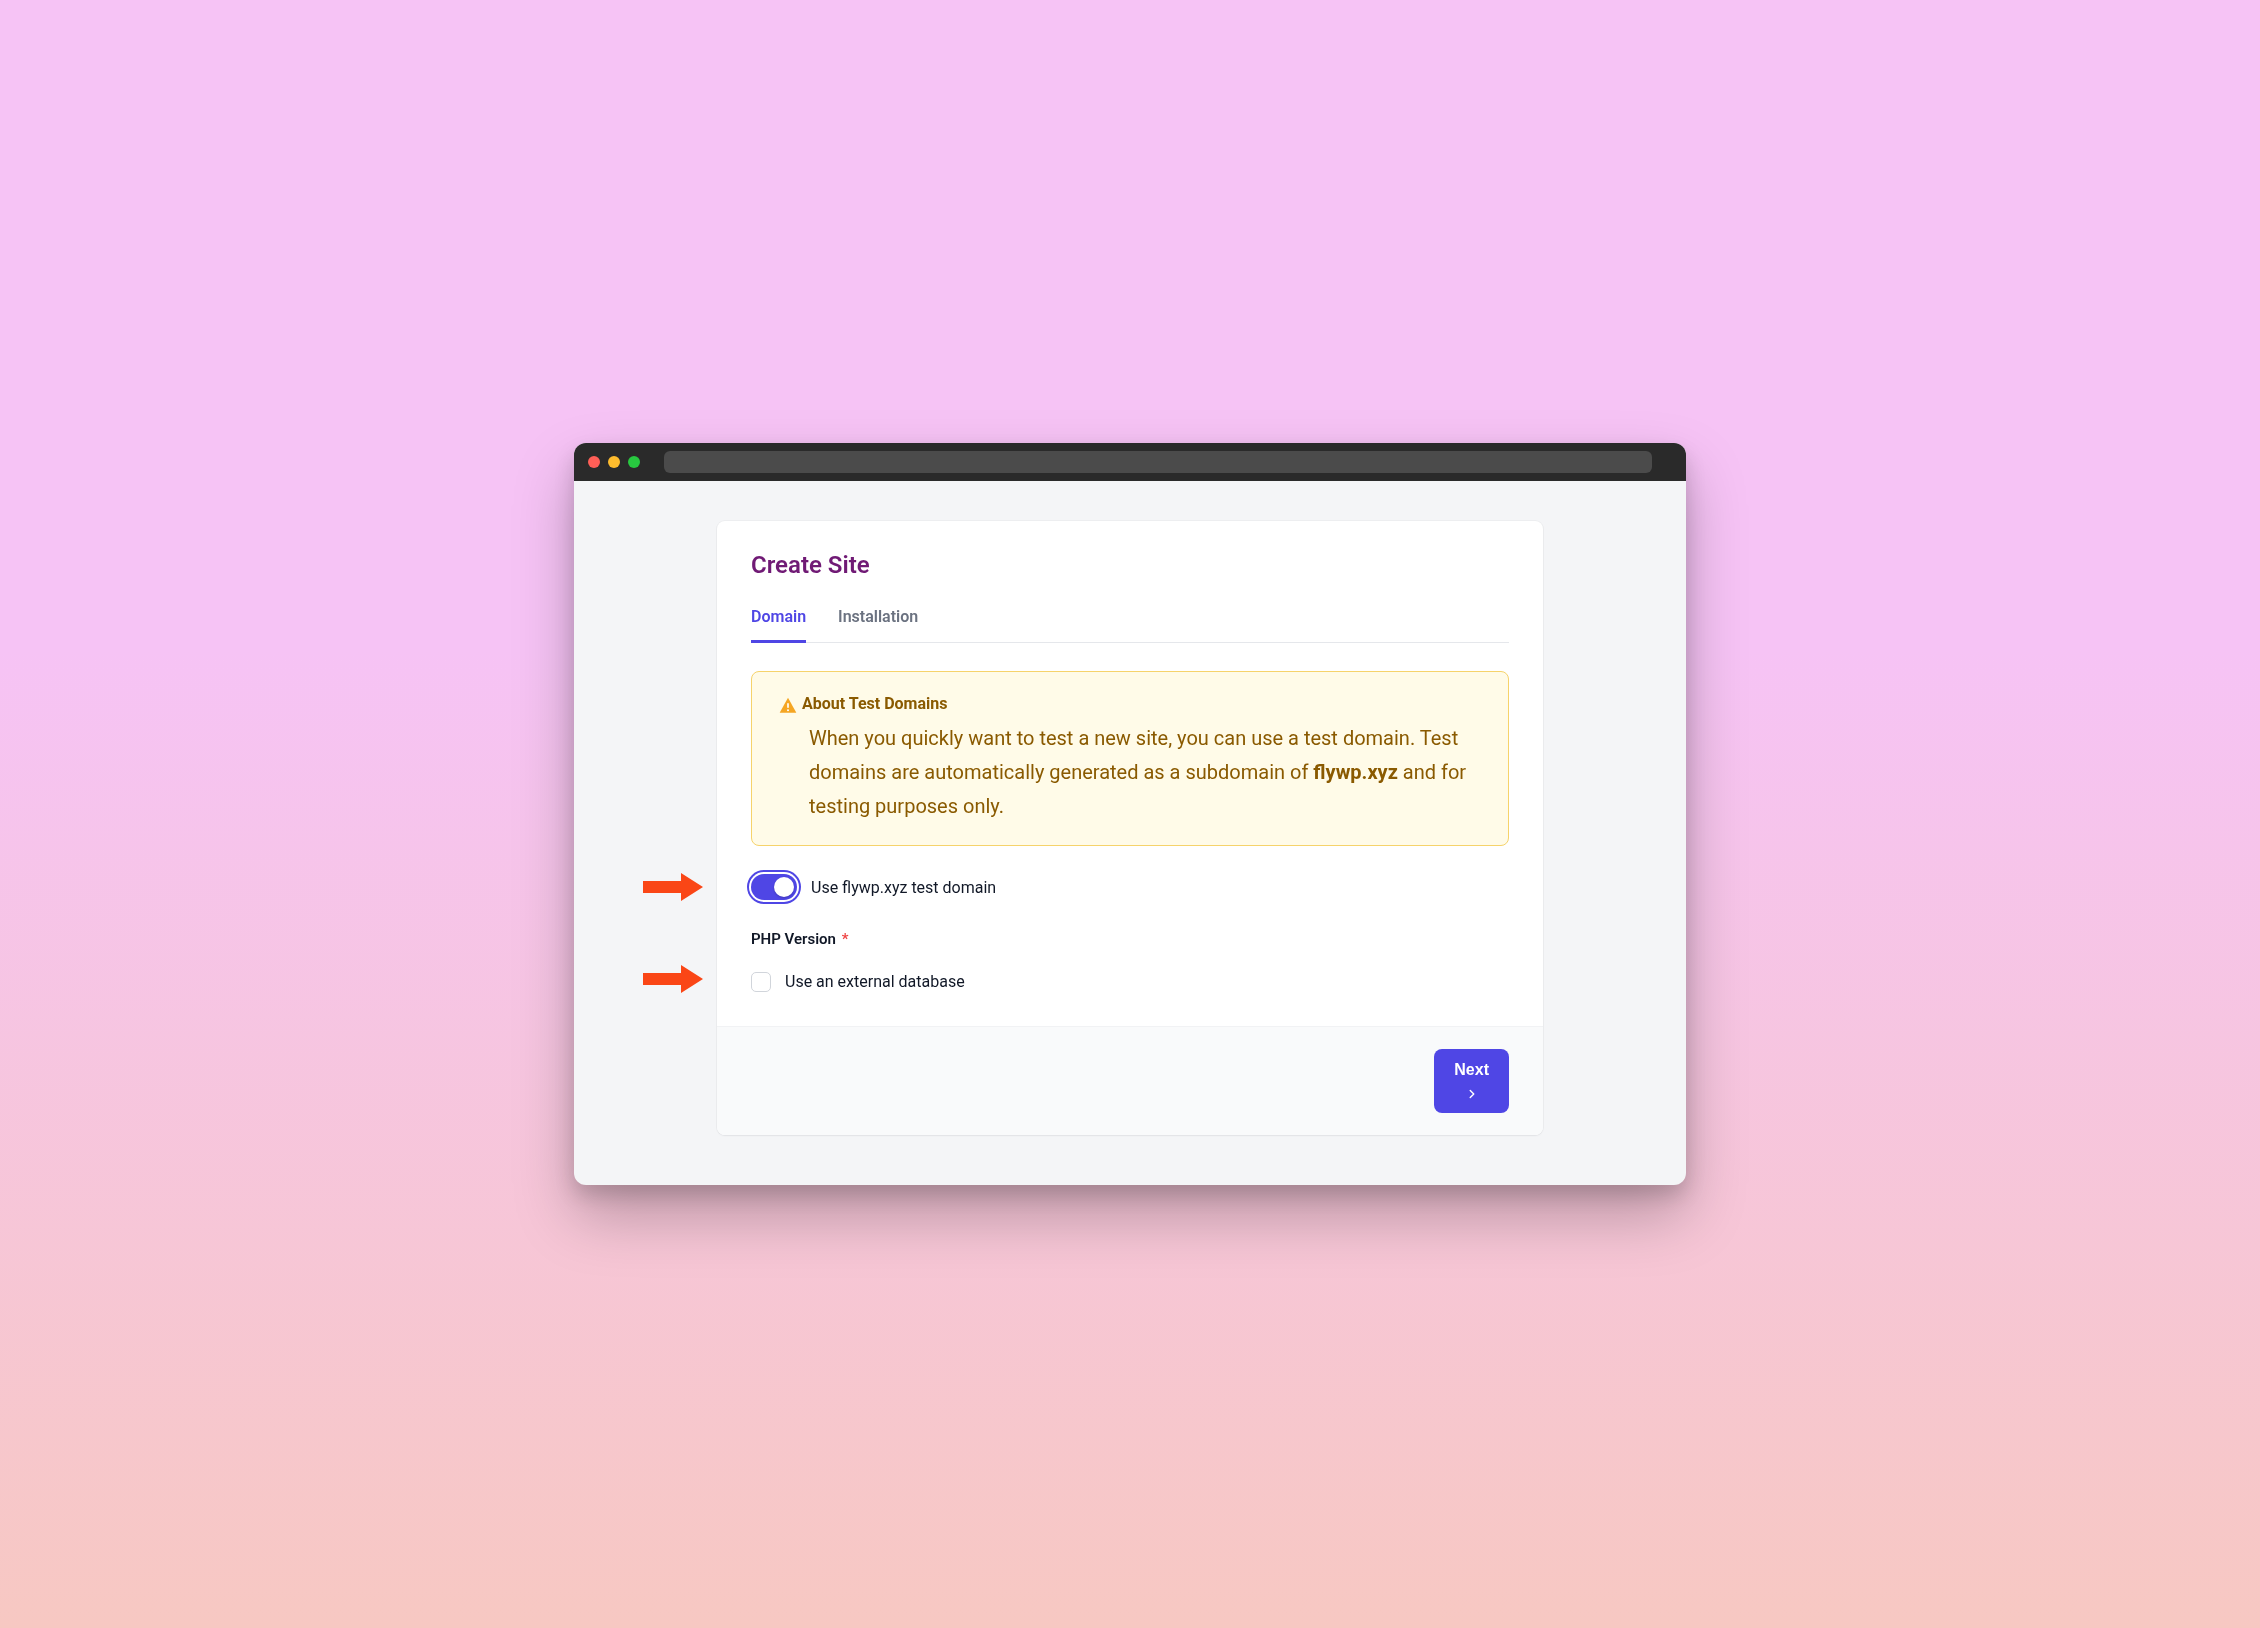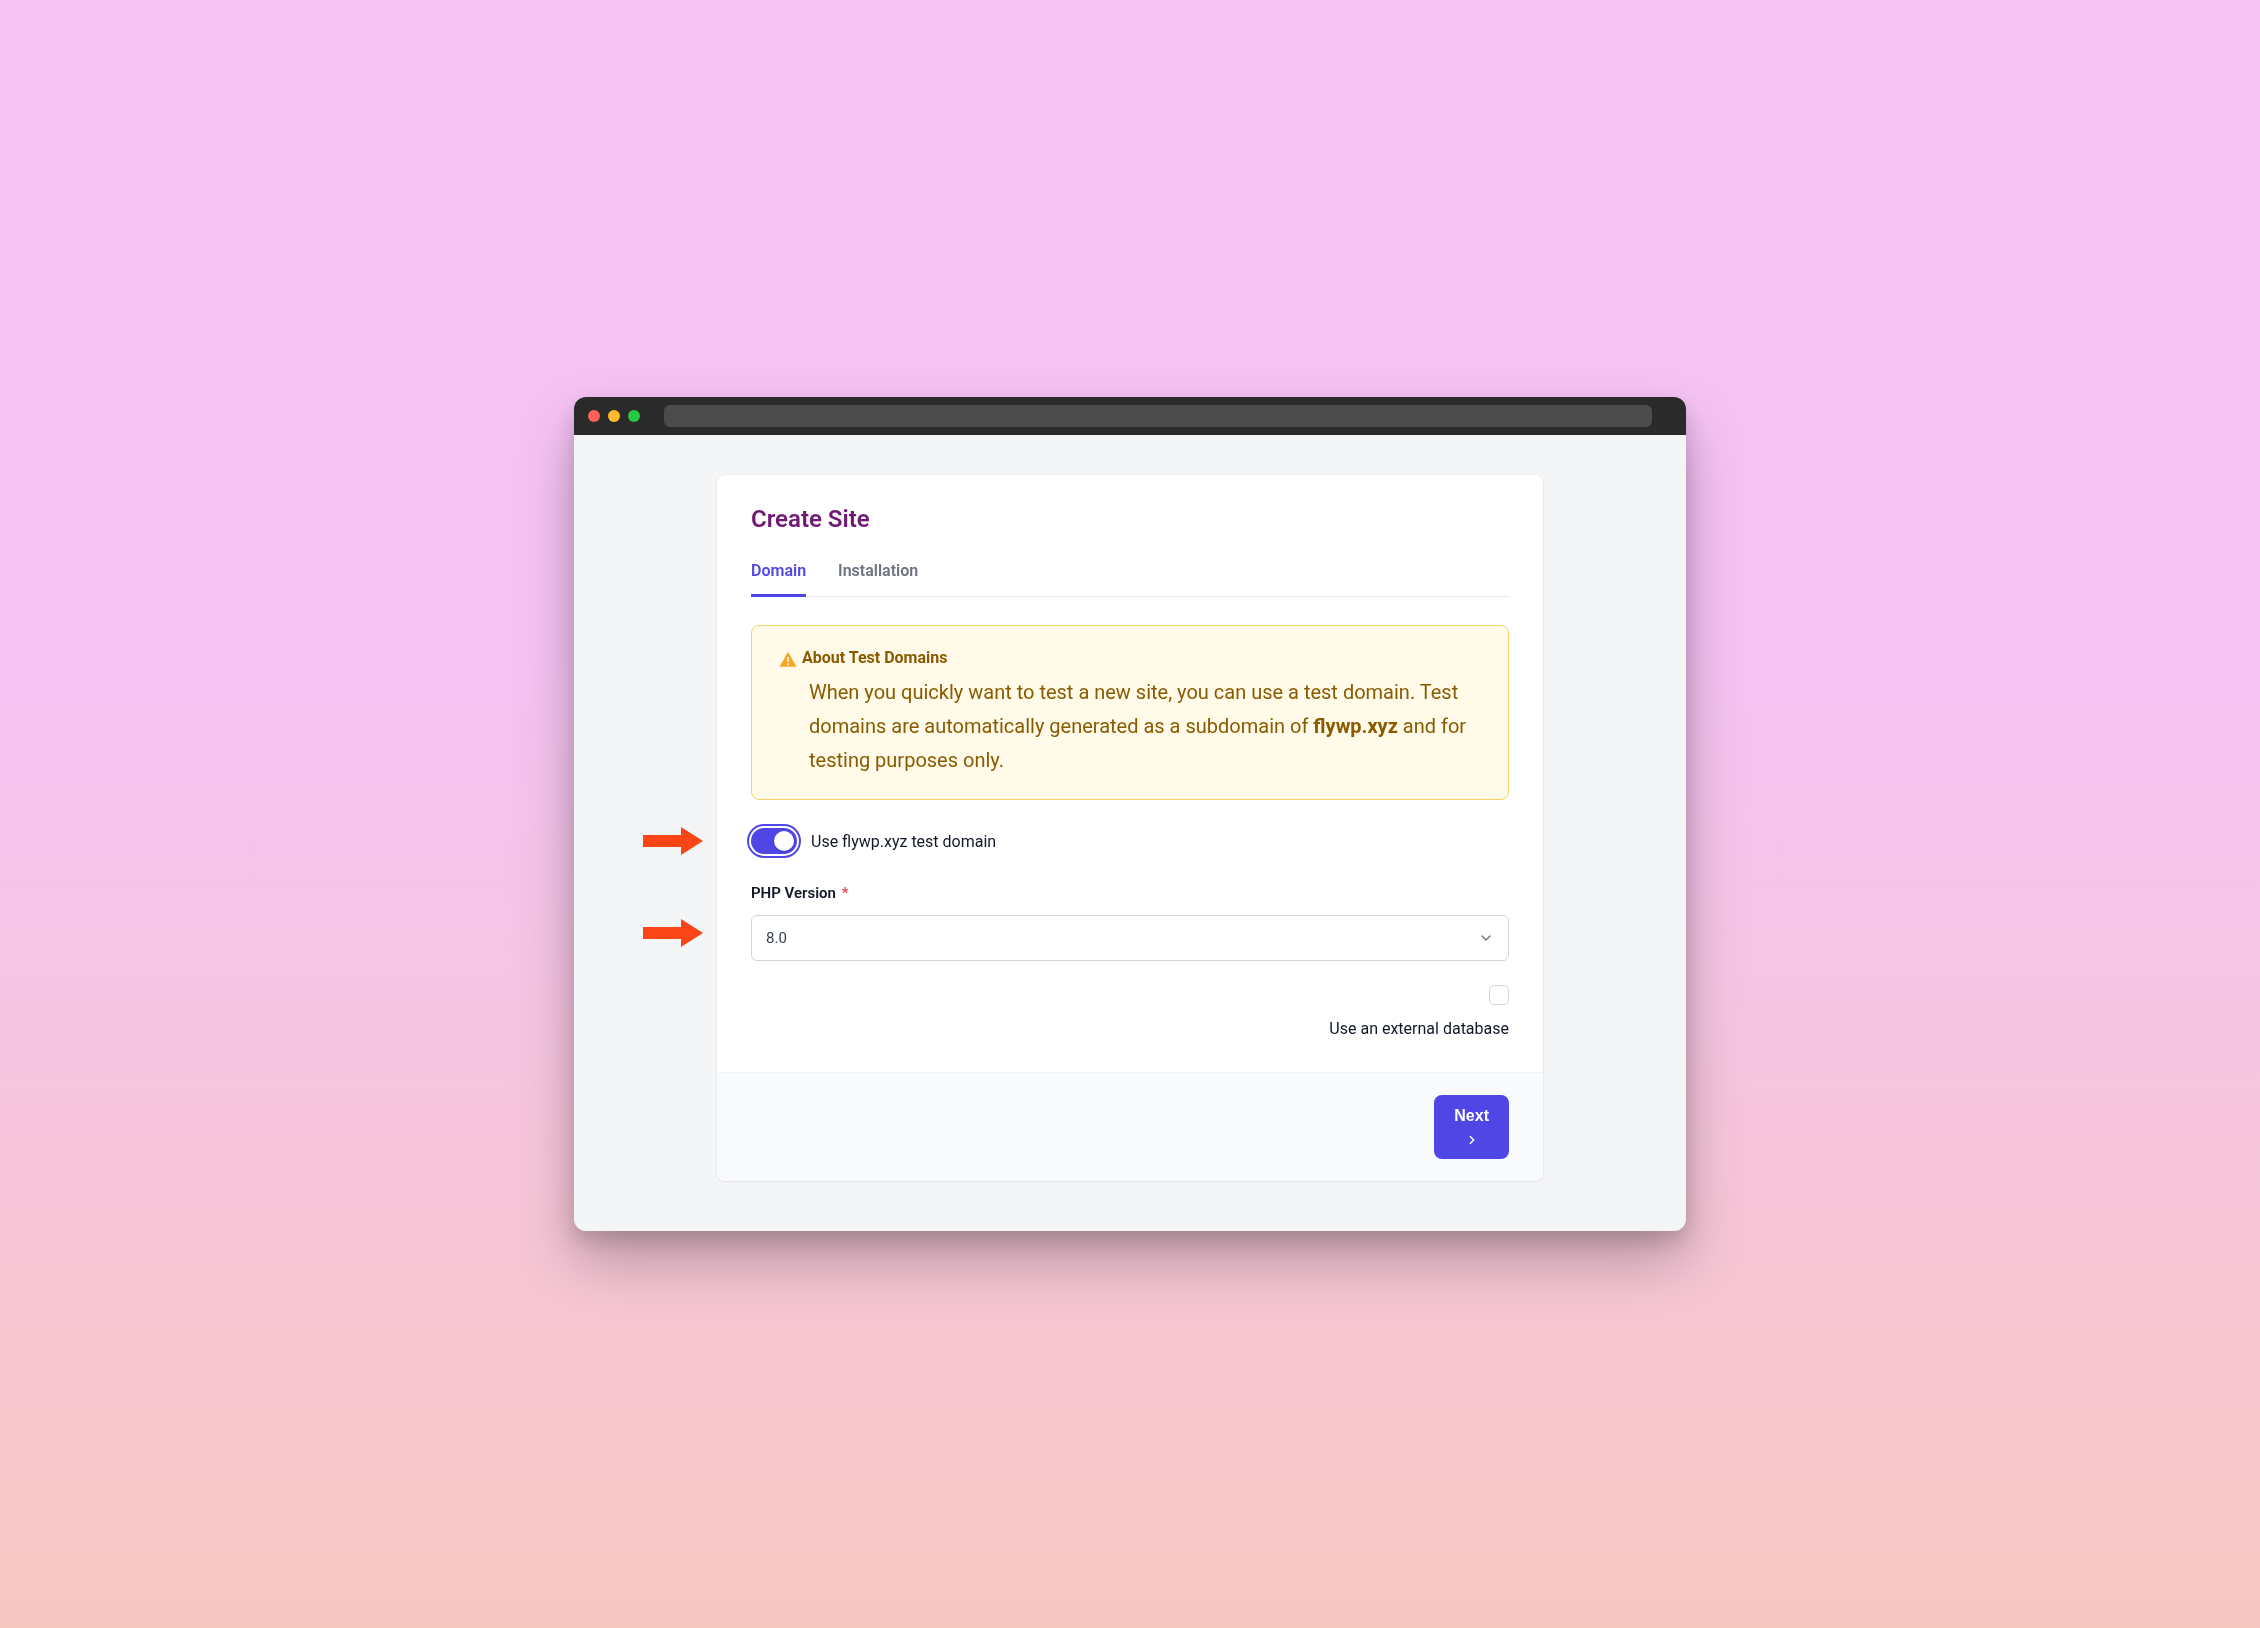--- a/index.html
+++ b/index.html
@@ -178,23 +178,22 @@
     font-size: 15px;
     color: #374151;
     cursor: pointer;
   }
   .chevron {
     width: 16px; height: 16px; flex-shrink: 0;
   }
 
   .check-row {
     display: flex;
-    align-items: flex-end;
+    align-items: flex-start;
     gap: 14px;
-    flex-direction: column;
   }
   .checkbox {
     width: 20px; height: 20px;
     border: 1.5px solid #d1d5db;
     border-radius: 5px;
     background: #fff;
     cursor: pointer;
   }
   .check-label {
     font-size: 16px;
@@ -288,26 +287,20 @@
             <div class="knob"></div>
           </div>
           <div class="toggle-label">Use flywp.xyz test domain</div>
         </div>
 
         <div class="field">
           <div class="field-label">
             <span>PHP Version</span>
             <span class="req">*</span>
           </div>
-          <div class="select">
-            <span>8.0</span>
-            <svg class="chevron" viewBox="0 0 24 24">
-              <path d="M6 9l6 6 6-6" fill="none" stroke="#6b7280" stroke-width="2" stroke-linecap="round" stroke-linejoin="round"></path>
-            </svg>
-          </div>
         </div>
 
         <div class="check-row">
           <div class="checkbox"></div>
           <div class="check-label">Use an external database</div>
         </div>
 
       </div>
 
       <div class="card-footer">

